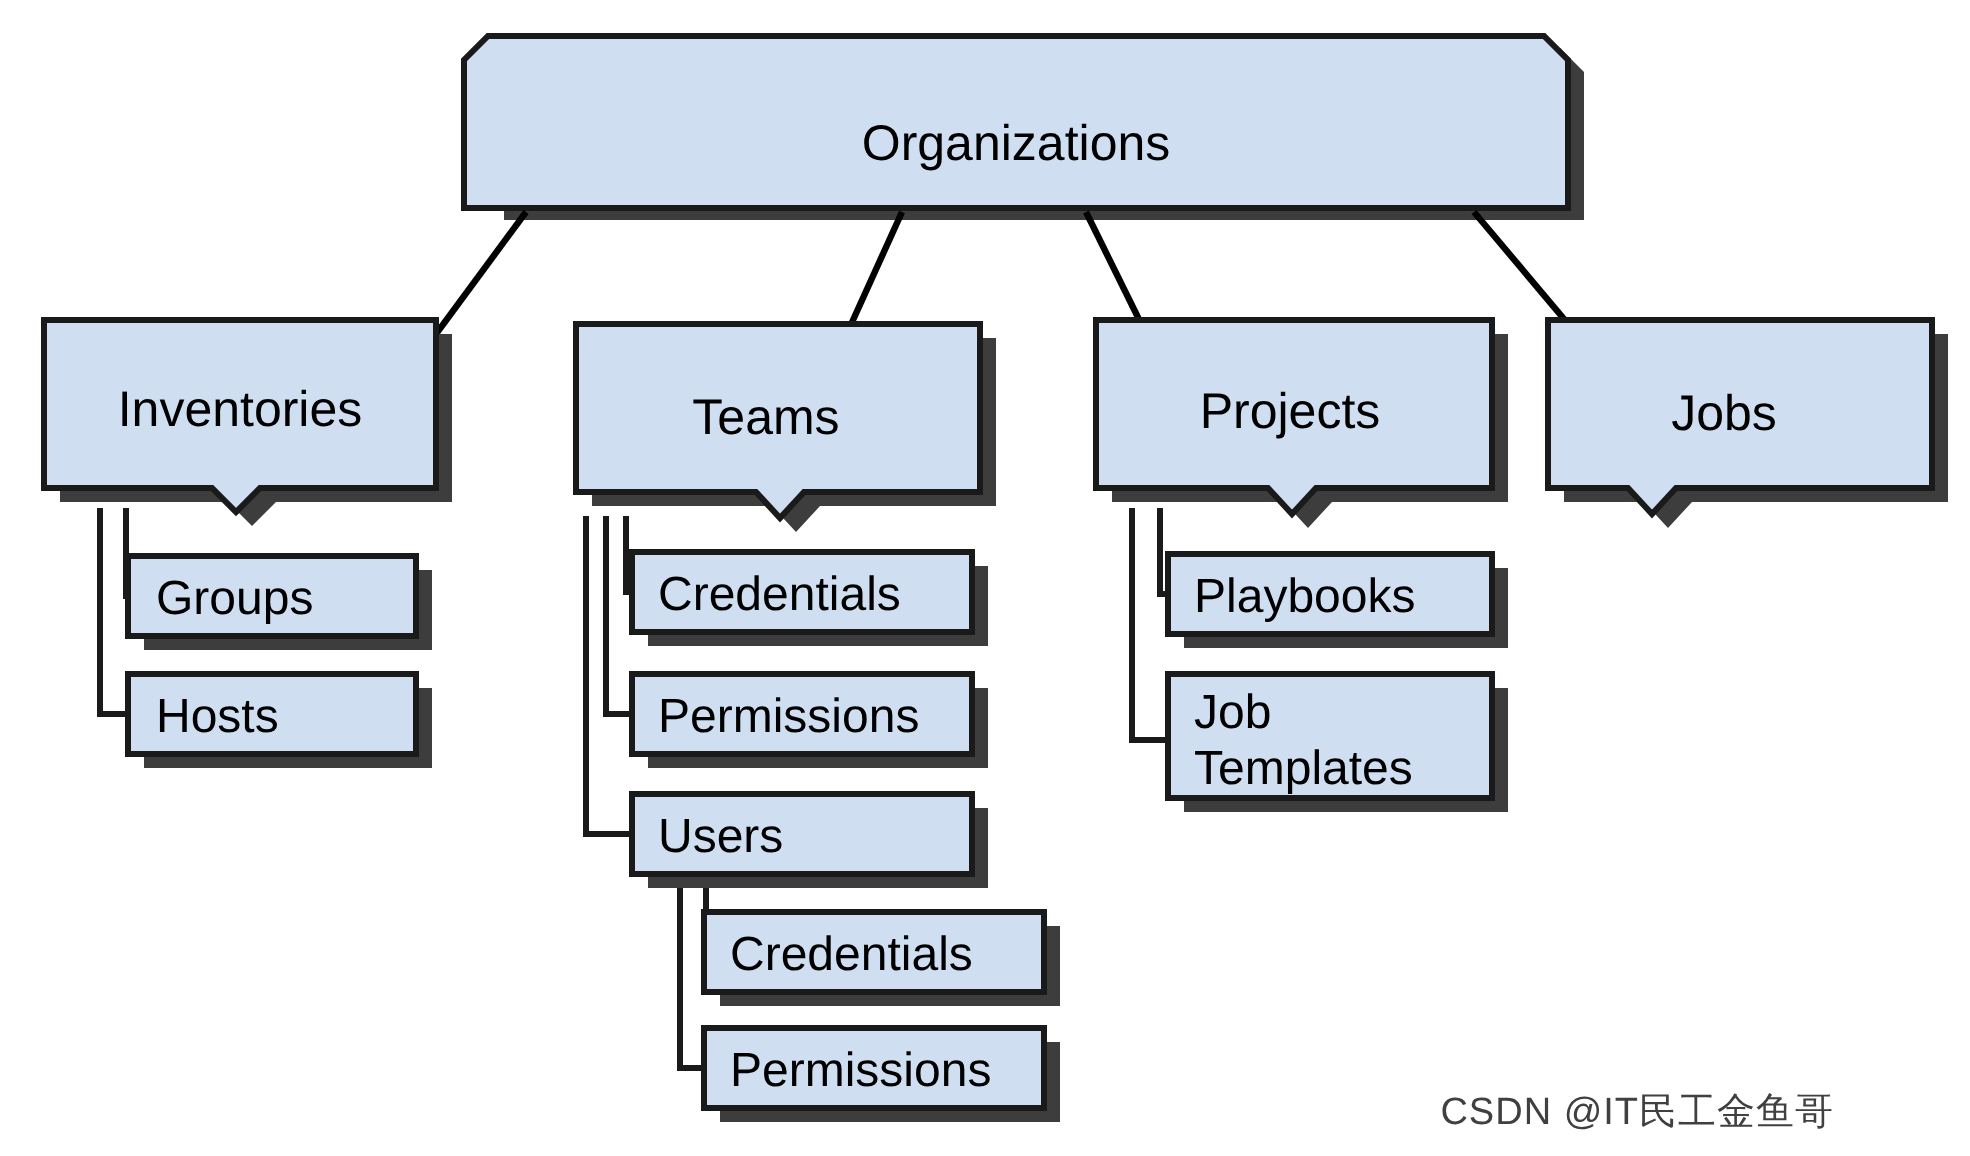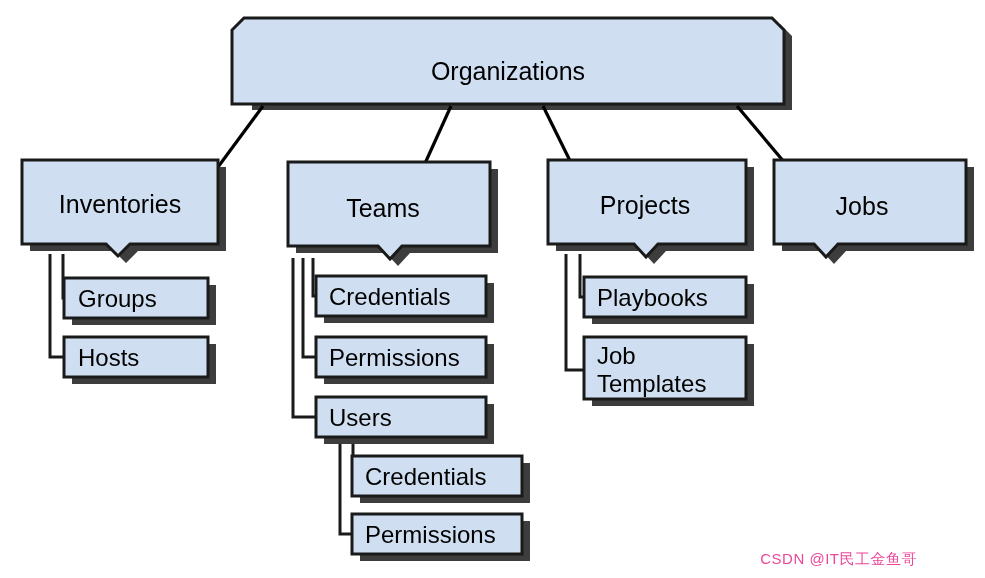--- a/index.html
+++ b/index.html
@@ -58,22 +58,22 @@
   }
   .arrow-head {
     fill: #000000;
     stroke: none;
   }
   .watermark {
     position: absolute;
     right: 14px;
     bottom: 9px;
     font-family: "Liberation Sans", "DejaVu Sans", sans-serif;
-    font-size: 15px;
-    color: #ec4899;
+    font-size: 19px;
+    color: #404040;
     letter-spacing: 0.5px;
     white-space: nowrap;
     user-select: none;
   }
 </style>
 </head>
 <body>
 
 <div id="diagram-root">
 

